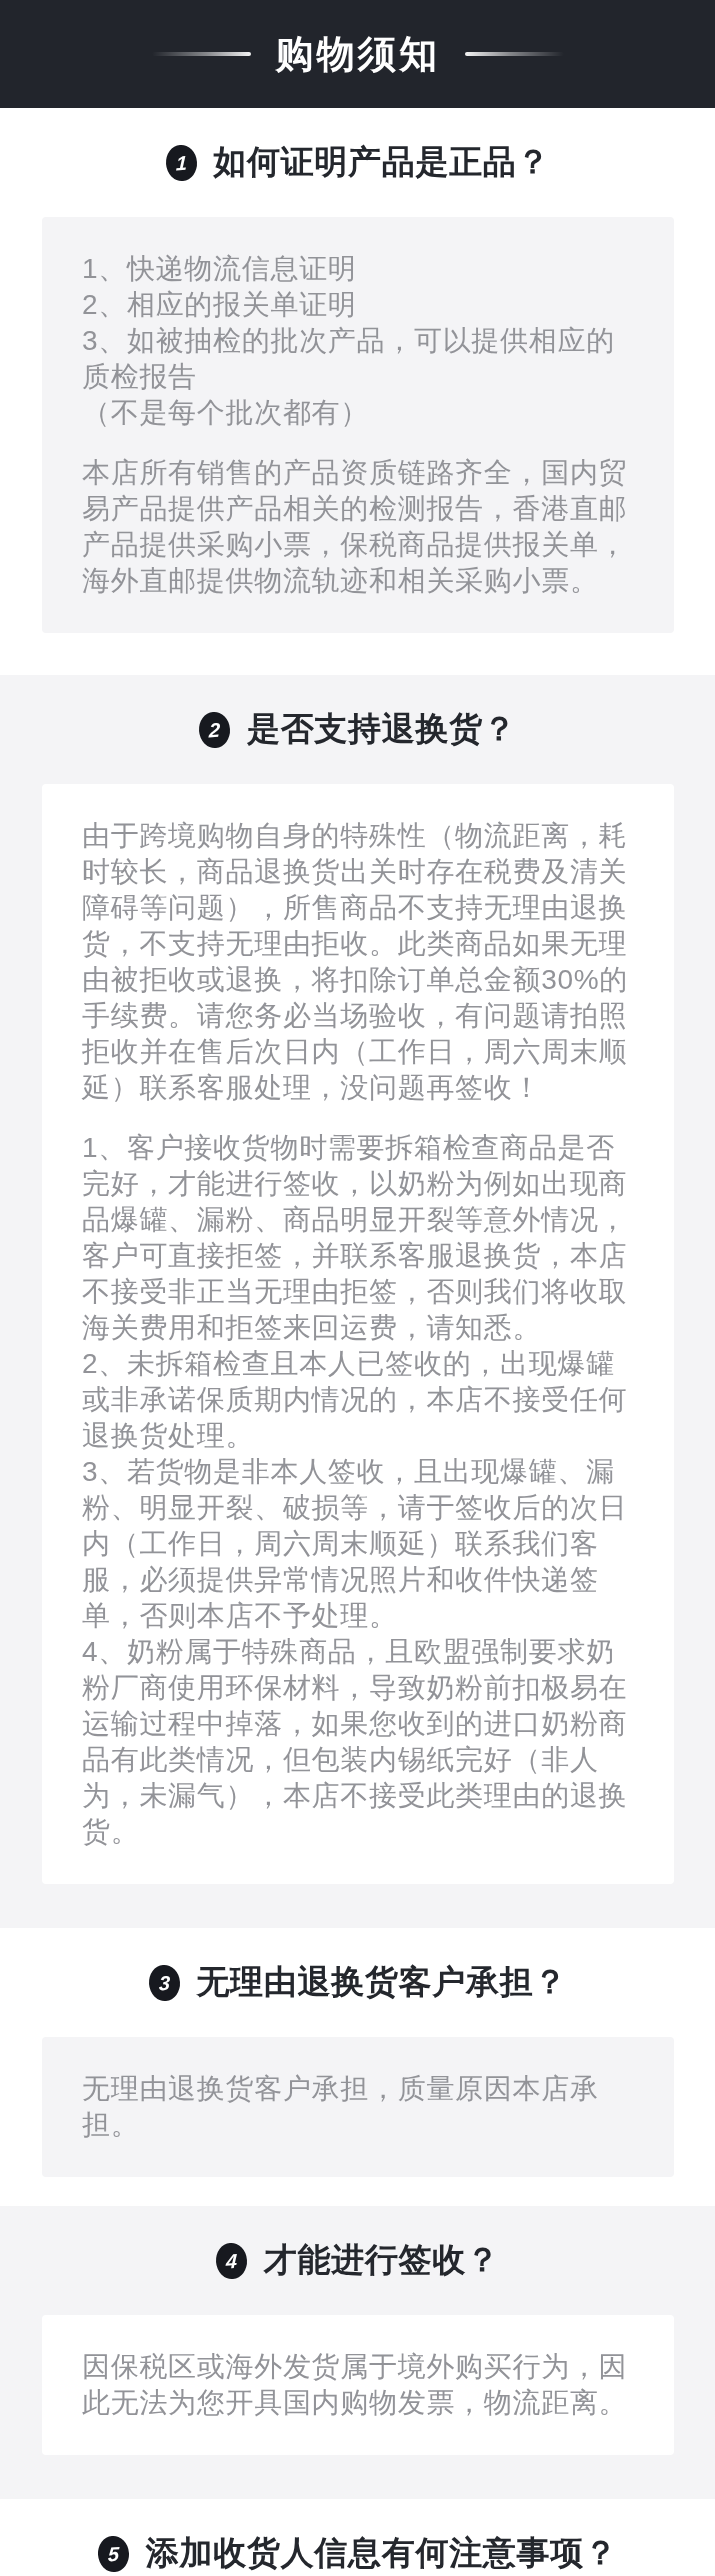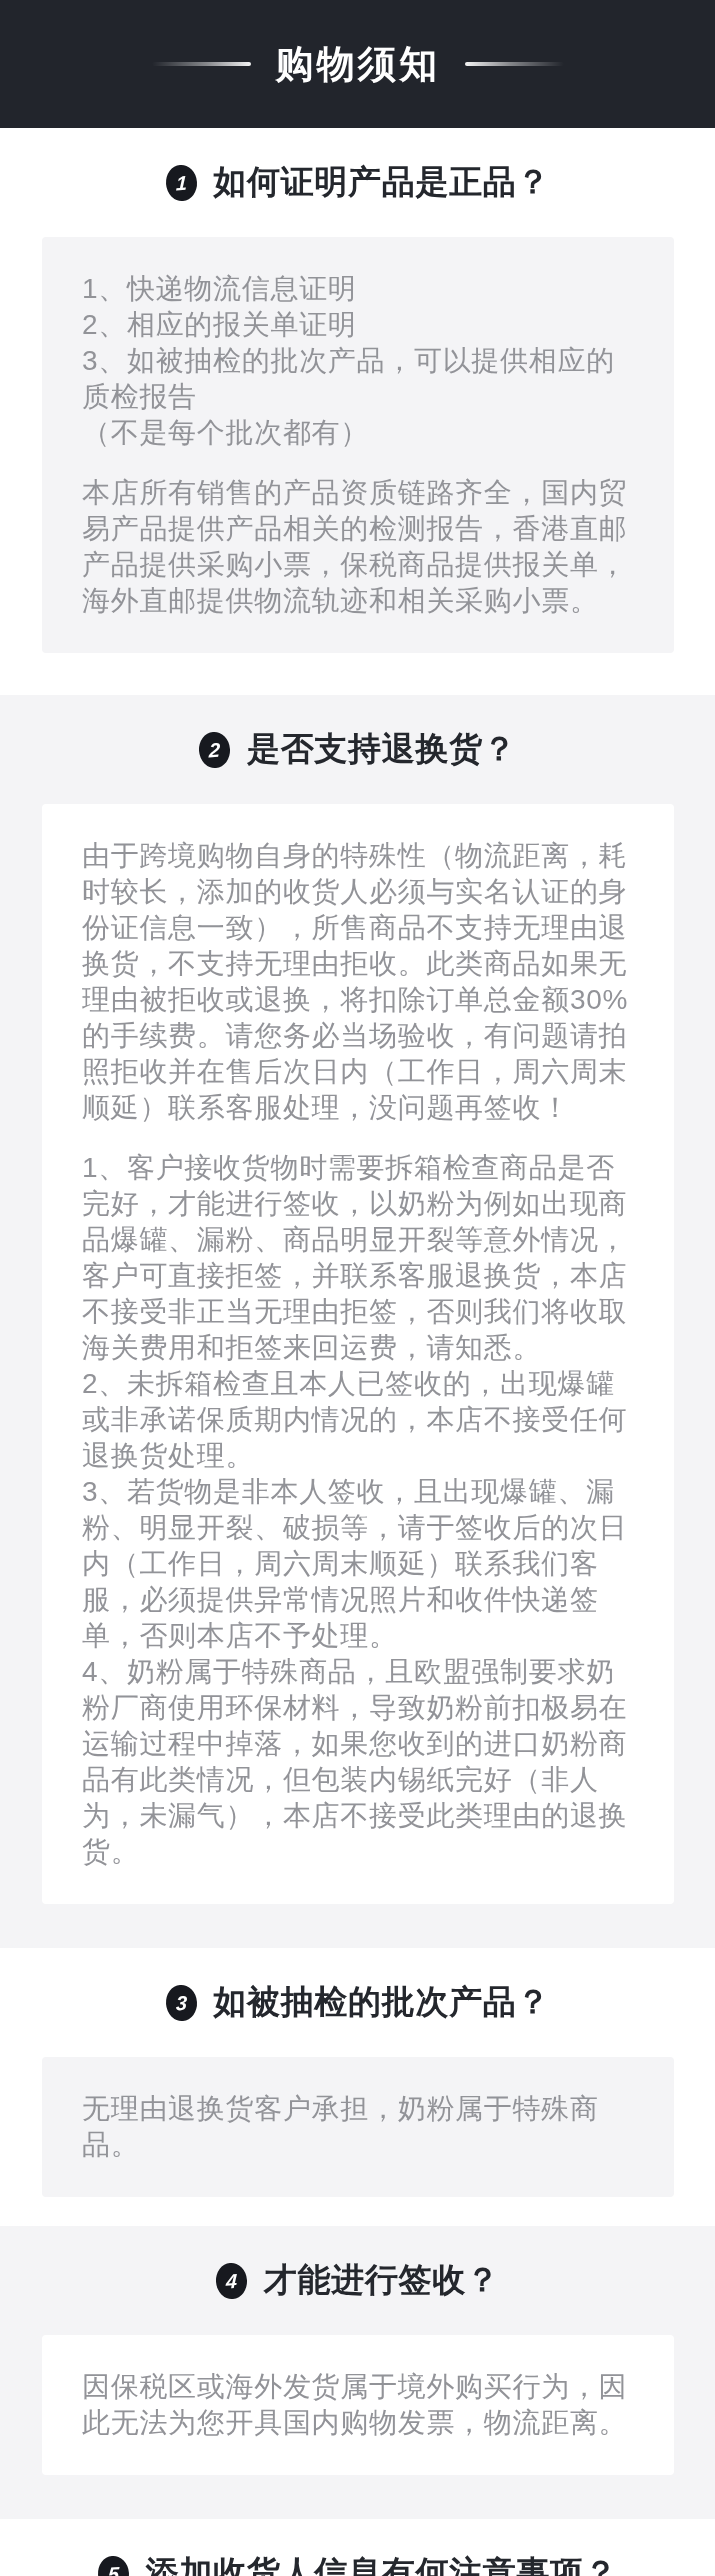--- a/index.html
+++ b/index.html
@@ -1,20 +1,20 @@
 <!DOCTYPE html>
 <html style="font-size:10.6px"><head>
 <meta charset="utf-8">
 <style>
   html,body { margin:0; padding:0; background:#ffffff; }
   body { font-family:"Liberation Sans", sans-serif; }
   .page { width:716px; min-height:2576px; margin:0 auto; background:#ffffff; overflow:hidden; }
 
   
-  .hdr { height:128px; background:#22252c; display:flex; align-items:center; justify-content:center; gap:24px; }
+  .hdr { height:108px; background:#22252c; display:flex; align-items:center; justify-content:center; gap:24px; }
   .hdr-title { color:#ffffff; font-size:38px; font-weight:bold; letter-spacing:3.3px; white-space:nowrap; }
   .accent-line { width:99px; height:3.3px; border-radius:2px; flex:0 0 auto; }
   .accent-line.left  { background:linear-gradient(to left,  rgba(255,255,255,0.95), rgba(255,255,255,0.45) 45%, rgba(255,255,255,0)); }
   .accent-line.right { background:linear-gradient(to right, rgba(255,255,255,0.95), rgba(255,255,255,0.45) 45%, rgba(255,255,255,0)); }
 
   
   .section { background:#ffffff; }
   .section.alt { background:#f4f4f6; }
   .sec-head { height:109px; display:flex; align-items:center; justify-content:center; gap:17px; }
   .badge { width:30.5px; height:36px; border-radius:50%; background:#17191f; color:#ffffff;
@@ -64,38 +64,38 @@
   </div>
 
   <div class="section alt">
     <div class="sec-head">
       <div class="badge">
           <span>2</span>
         </div>
       <div class="sec-title">是否支持退换货？</div>
     </div>
     <div class="box">
-      <p>由于跨境购物自身的特殊性（物流距离，耗时较长，添加的收货人必须与实名认证的身份证信息一致），所售商品不支持无理由退换货，不支持无理由拒收。此类商品如果无理由被拒收或退换，将扣除订单总金额30%的手续费。请您务必当场验收，有问题请拍照拒收并在售后次日内（工作日，周六周末顺延）联系客服处理，没问题再签收！</p>
+      <p>由于跨境购物自身的特殊性（物流距离，耗时较长，商品退换货出关时存在税费及清关障碍等问题），所售商品不支持无理由退换货，不支持无理由拒收。此类商品如果无理由被拒收或退换，将扣除订单总金额30%的手续费。请您务必当场验收，有问题请拍照拒收并在售后次日内（工作日，周六周末顺延）联系客服处理，没问题再签收！</p>
       <p>1、客户接收货物时需要拆箱检查商品是否完好，才能进行签收，以奶粉为例如出现商品爆罐、漏粉、商品明显开裂等意外情况，客户可直接拒签，并联系客服退换货，本店不接受非正当无理由拒签，否则我们将收取海关费用和拒签来回运费，请知悉。
 2、未拆箱检查且本人已签收的，出现爆罐或非承诺保质期内情况的，本店不接受任何退换货处理。
 3、若货物是非本人签收，且出现爆罐、漏粉、明显开裂、破损等，请于签收后的次日内（工作日，周六周末顺延）联系我们客服，必须提供异常情况照片和收件快递签单，否则本店不予处理。
 4、奶粉属于特殊商品，且欧盟强制要求奶粉厂商使用环保材料，导致奶粉前扣极易在运输过程中掉落，如果您收到的进口奶粉商品有此类情况，但包装内锡纸完好（非人为，未漏气），本店不接受此类理由的退换货。</p>
     </div>
     <div class="tail-66"></div>
   </div>
 
   <div class="section">
     <div class="sec-head">
       <div class="badge">
           <span>3</span>
         </div>
-      <div class="sec-title">如被抽检的批次产品？</div>
+      <div class="sec-title">无理由退换货客户承担？</div>
     </div>
     <div class="box">
-      <p>无理由退换货客户承担，奶粉属于特殊商品。</p>
+      <p>无理由退换货客户承担，质量原因本店承担。</p>
     </div>
     <div class="tail-44"></div>
   </div>
 
   <div class="section alt">
     <div class="sec-head">
       <div class="badge">
           <span>4</span>
         </div>
       <div class="sec-title">才能进行签收？</div>

